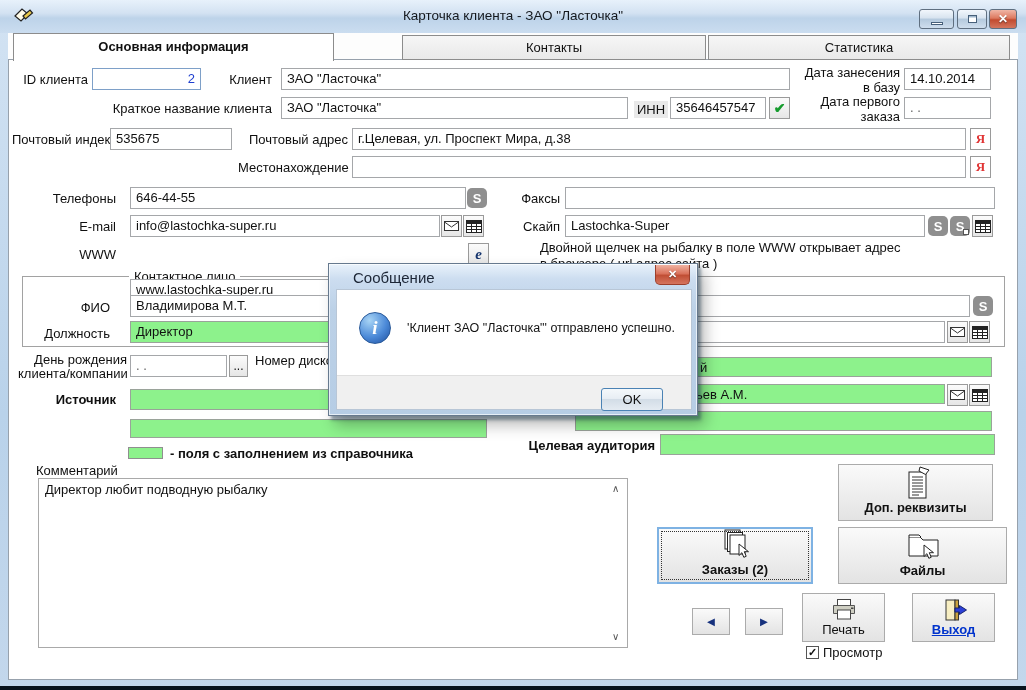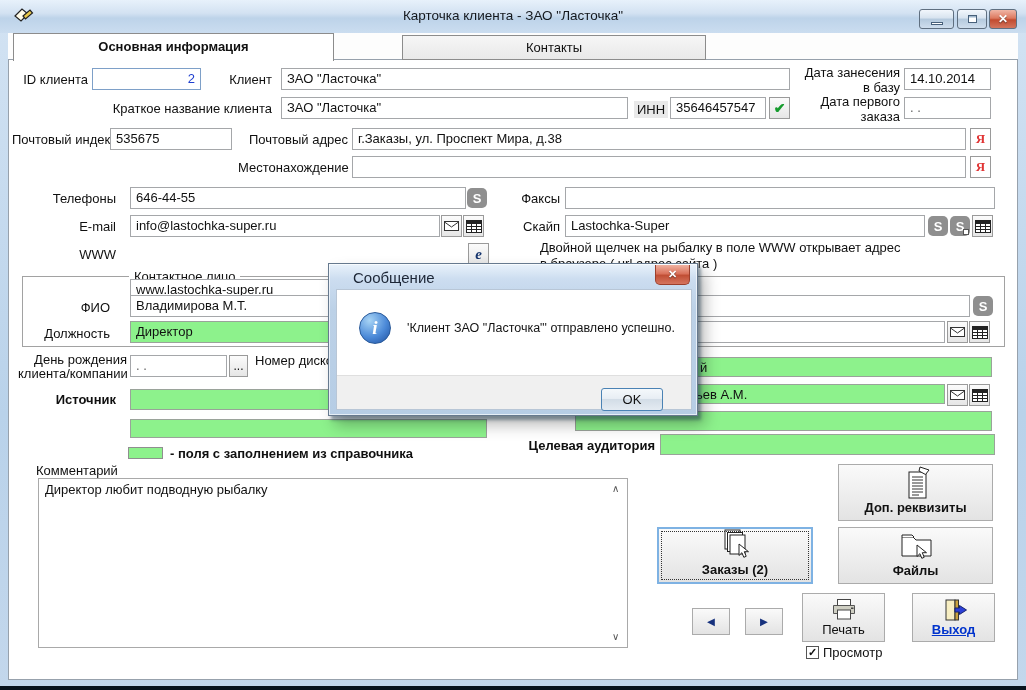--- a/index.html
+++ b/index.html
@@ -113,20 +113,21 @@
       </div>
     <div class="wbtn wbtn-close" style="left:989px; width:28px;">
         <span>✕</span>
       </div>
   </div>
 
   <div class="panel"></div>
   <div class="tabstrip"></div>
   <div class="tab active" style="left:13px; width:321px;">Основная информация</div>
   <div class="tab" style="left:402px; width:304px;">Контакты</div>
+  <div class="tab" style="left:708px; width:302px;">Статистика</div>
   <div class="botdark"></div>
 
   <div class="lbl r" style="left:10px; top:72px; width:78px;">ID клиента</div>
   <div class="fld" style="left:92px; top:68px; width:109px; border-color:#7ea0c8; color:#1f3fcf; text-align:right;">2</div>
   <div class="lbl r" style="left:200px; top:72px; width:72px;padding-left:20px;">Клиент</div>
   <div class="fld" style="left:281px; top:68px; width:509px;">ЗАО "Ласточка"</div>
   <div class="lbl r" style="left:800px; top:65px; width:100px;">Дата занесения</div>
   <div class="lbl r" style="left:800px; top:80px; width:100px;">в базу</div>
   <div class="fld" style="left:904px; top:68px; width:87px;">14.10.2014</div>
 
@@ -137,21 +138,21 @@
   <div class="ibtn" style="left:769px; top:97px;">
       <span class="check">✔</span>
     </div>
   <div class="lbl r" style="left:800px; top:94px; width:100px;">Дата первого</div>
   <div class="lbl r" style="left:800px; top:109px; width:100px;">заказа</div>
   <div class="fld" style="left:904px; top:97px; width:87px; color:#666;">.  .</div>
 
   <div class="lbl r" style="left:12px; top:132px; width:94px;">Почтовый индекс</div>
   <div class="fld" style="left:110px; top:128px; width:122px;">535675</div>
   <div class="lbl r" style="left:238px; top:132px; width:110px;">Почтовый адрес</div>
-  <div class="fld" style="left:352px; top:128px; width:614px;">г.Заказы, ул. Проспект Мира, д.38</div>
+  <div class="fld" style="left:352px; top:128px; width:614px;">г.Целевая, ул. Проспект Мира, д.38</div>
   <div class="ibtn ya" style="left:970px; top:128px;">Я</div>
   <div class="lbl r" style="left:238px; top:160px; width:110px;">Местонахождение</div>
   <div class="fld" style="left:352px; top:156px; width:614px;"></div>
   <div class="ibtn ya" style="left:970px; top:156px;">Я</div>
 
   <div class="lbl r" style="left:40px; top:191px; width:76px;">Телефоны</div>
   <div class="fld" style="left:130px; top:187px; width:336px;">646-44-55</div>
   <div class="skypebox" style="left:467px; top:188px;">S</div>
   <div class="lbl r" style="left:490px; top:191px; width:70px;">Факсы</div>
   <div class="fld" style="left:565px; top:187px; width:430px;"></div>
@@ -267,21 +268,21 @@
     <svg width="36" height="33" viewBox="0 0 36 33">
       <g fill="#fff" stroke="#222">
         <rect x="8" y="1" width="15" height="19"></rect>
         <rect x="10.5" y="3.5" width="15" height="19"></rect>
         <rect x="13" y="6" width="15" height="19"></rect>
         <path d="M22 15v11.5l2.9-2.8 1.9 4.6 2.4-1-1.9-4.6h4.2z"></path>
       </g>
     </svg>
     <span>Заказы (2)</span>
   </div>
-  <div class="bigbtn" style="left:838px; top:527px; width:155px; height:57px;text-align:right;">
+  <div class="bigbtn" style="left:838px; top:527px; width:169px; height:57px;text-align:right;">
     <svg width="38" height="32" viewBox="0 0 38 32">
       <path d="M5 6h11l3 3h15v16H5z" fill="#fff" stroke="#222"></path>
       <path d="M5 6V4h10l2 2" fill="#fff" stroke="#222"></path>
       <path d="M20 14v11.5l2.9-2.8 1.9 4.6 2.4-1-1.9-4.6h4.2z" fill="#fff" stroke="#222"></path>
     </svg>
     <span>Файлы</span>
   </div>
 
   <div class="navbtn" style="left:692px; top:608px;">
       <span>◄</span>

